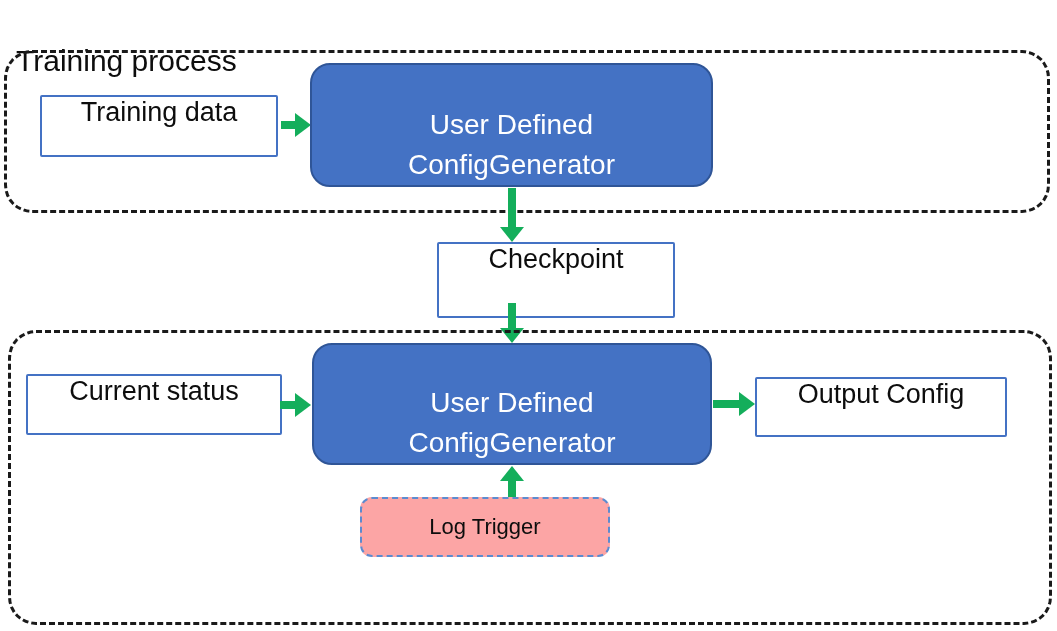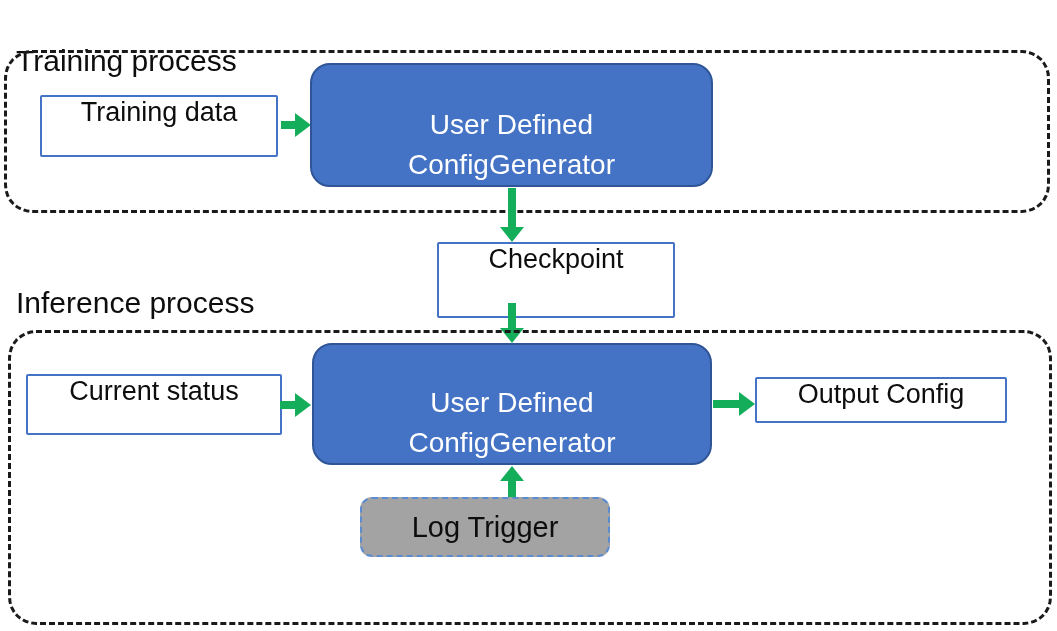--- a/index.html
+++ b/index.html
@@ -57,27 +57,27 @@
     align-items: flex-end;
     justify-content: center;
     font-size: 28px;
     line-height: 40px;
     color: var(--box_text_white);
     text-align: center;
     white-space: pre-line;
   }
   .trigger-box {
     position: absolute;
-    background: #a3a3a3;
+    background: #fca5a5;
     border: 2px dashed var(--trigger_border);
     border-radius: 12px;
     display: flex;
     align-items: center;
     justify-content: center;
-    font-size: 29px;
+    font-size: 22px;
     color: var(--text_black);
     text-align: right;
   }
   .arrow { position: absolute; }
   .arrow .shaft { position: absolute; background: var(--arrow_green); }
   .arrow .head { position: absolute; width: 0; height: 0; }
 
   .arrow-right .shaft { left: 0; right: 14px; top: 50%; transform: translateY(-50%); height: 8px; }
   .arrow-right .head {
     right: 0; top: 50%; transform: translateY(-50%);
@@ -108,21 +108,21 @@
   [data-name="arrow-training-data-to-generator"] { left: 281px; top: 113px; width: 30px; height: 24px; }
   [data-name="arrow-generator-to-checkpoint"]    { left: 500px; top: 188px; width: 24px; height: 54px; }
   [data-name="checkpoint-box"]           { left: 394px; top: 242px; width: 238px;  height: 76px; margin-left: 43px; }
   [data-name="arrow-checkpoint-to-generator"]    { left: 500px; top: 303px; width: 24px; height: 40px; }
   [data-name="inference-process-label"]  { left: 16px;  top: 286px; }
   [data-name="inference-process-container"]{ left: 8px; top: 330px; width: 1044px; height: 295px; }
   [data-name="current-status-box"]       { left: 26px;  top: 374px; width: 256px;  height: 61px; }
   [data-name="inference-generator-box"]  { left: 312px; top: 343px; width: 400px;  height: 122px; }
   [data-name="arrow-current-status-to-generator"]{ left: 280px; top: 393px; width: 31px; height: 24px; }
   [data-name="arrow-generator-to-output-config"] { left: 713px; top: 392px; width: 42px; height: 24px; }
-  [data-name="output-config-box"]        { left: 755px; top: 377px; width: 252px;  height: 46px; }
+  [data-name="output-config-box"]        { left: 755px; top: 377px; width: 252px;  height: 60px; }
   [data-name="arrow-triggers-to-generator"]      { left: 500px; top: 466px; width: 24px; height: 31px; }
   [data-name="log-trigger-box"]          { left: 360px; top: 497px; width: 250px;  height: 60px; z-index: 1; }
   [data-name="clock-trigger-box"]        { left: 430px; top: 547px; width: 260px;  height: 58px; z-index: 2; }
 </style>
 </head>
 <body>
 
 <div class="canvas" data-name="diagram-canvas">
 
   <div class="section-label" data-name="training-process-label">Training process</div>
@@ -150,21 +150,20 @@
 
   <div class="white-box" data-name="checkpoint-box">
     <span data-name="checkpoint-label">Checkpoint</span>
   </div>
 
   <div class="arrow arrow-down" data-name="arrow-checkpoint-to-generator">
     <div class="shaft" data-name="arrow-shaft"></div>
     <div class="head" data-name="arrow-head-icon"></div>
   </div>
 
-  <div class="section-label" data-name="inference-process-label">Inference process</div>
 
   <div class="dashed-container" data-name="inference-process-container"></div>
 
   <div class="white-box" data-name="current-status-box">
     <span data-name="current-status-label">Current status</span>
   </div>
 
   <div class="arrow arrow-right" data-name="arrow-current-status-to-generator">
     <div class="shaft" data-name="arrow-shaft"></div>
     <div class="head" data-name="arrow-head-icon"></div>

